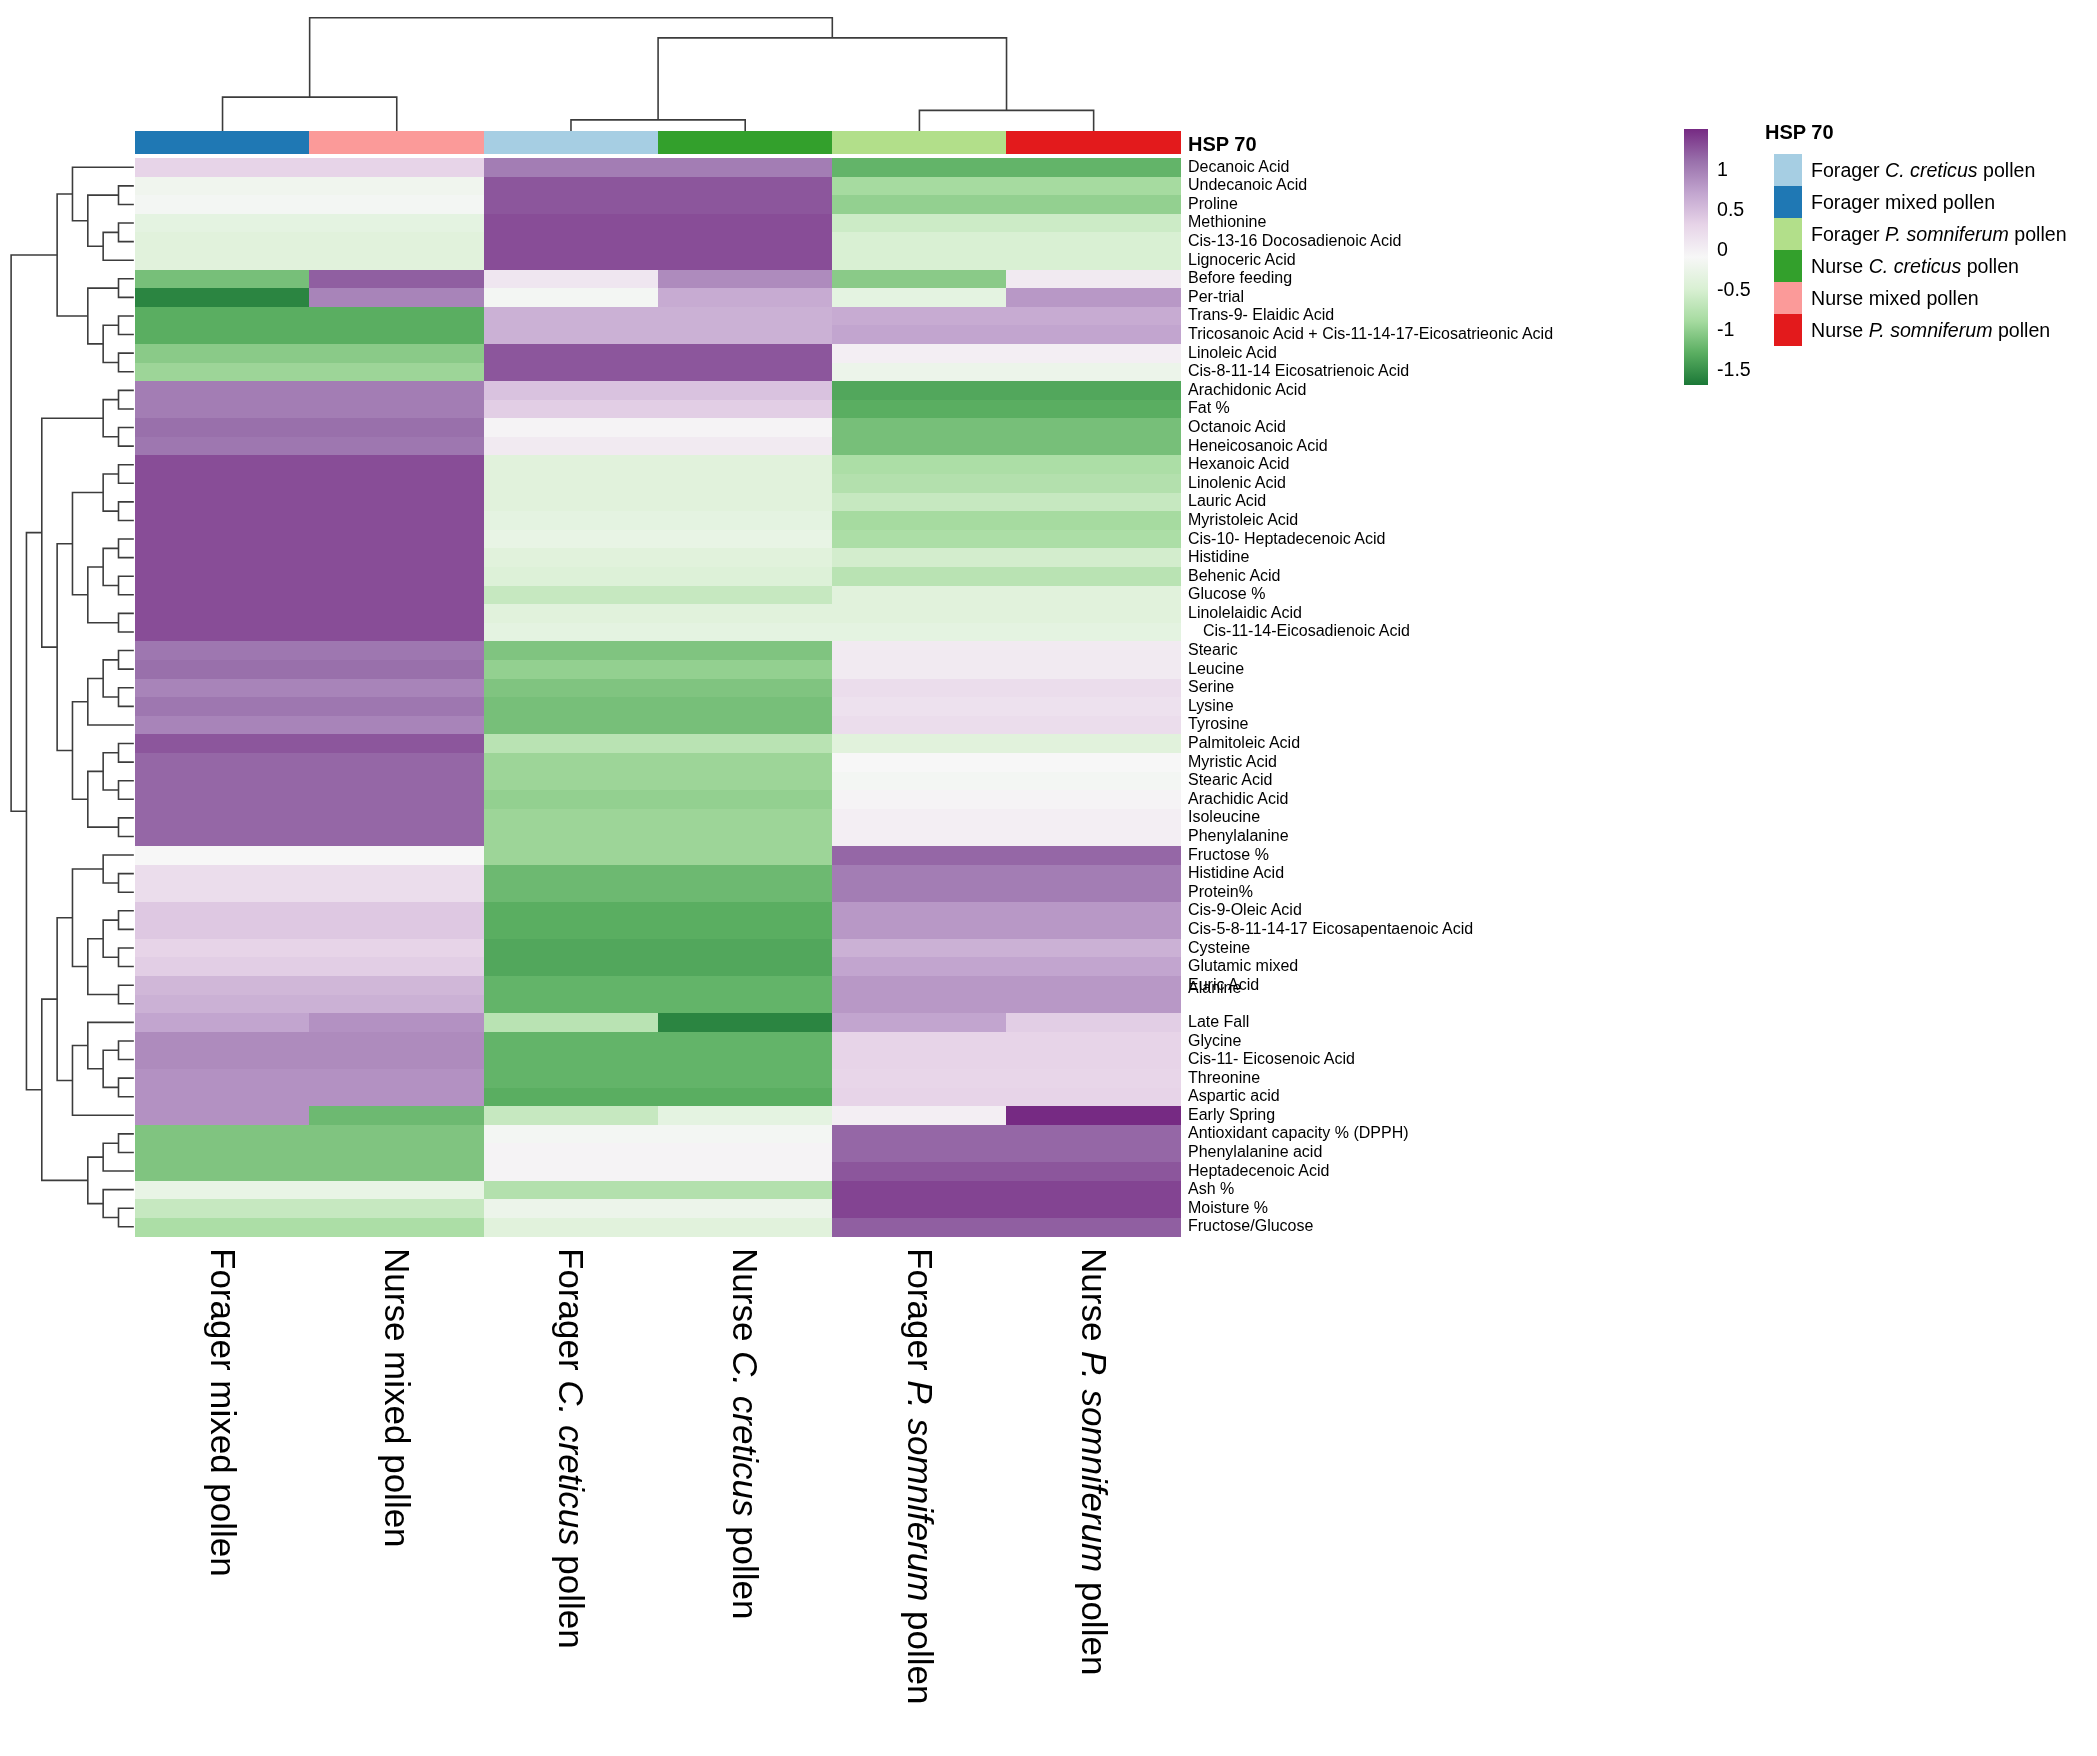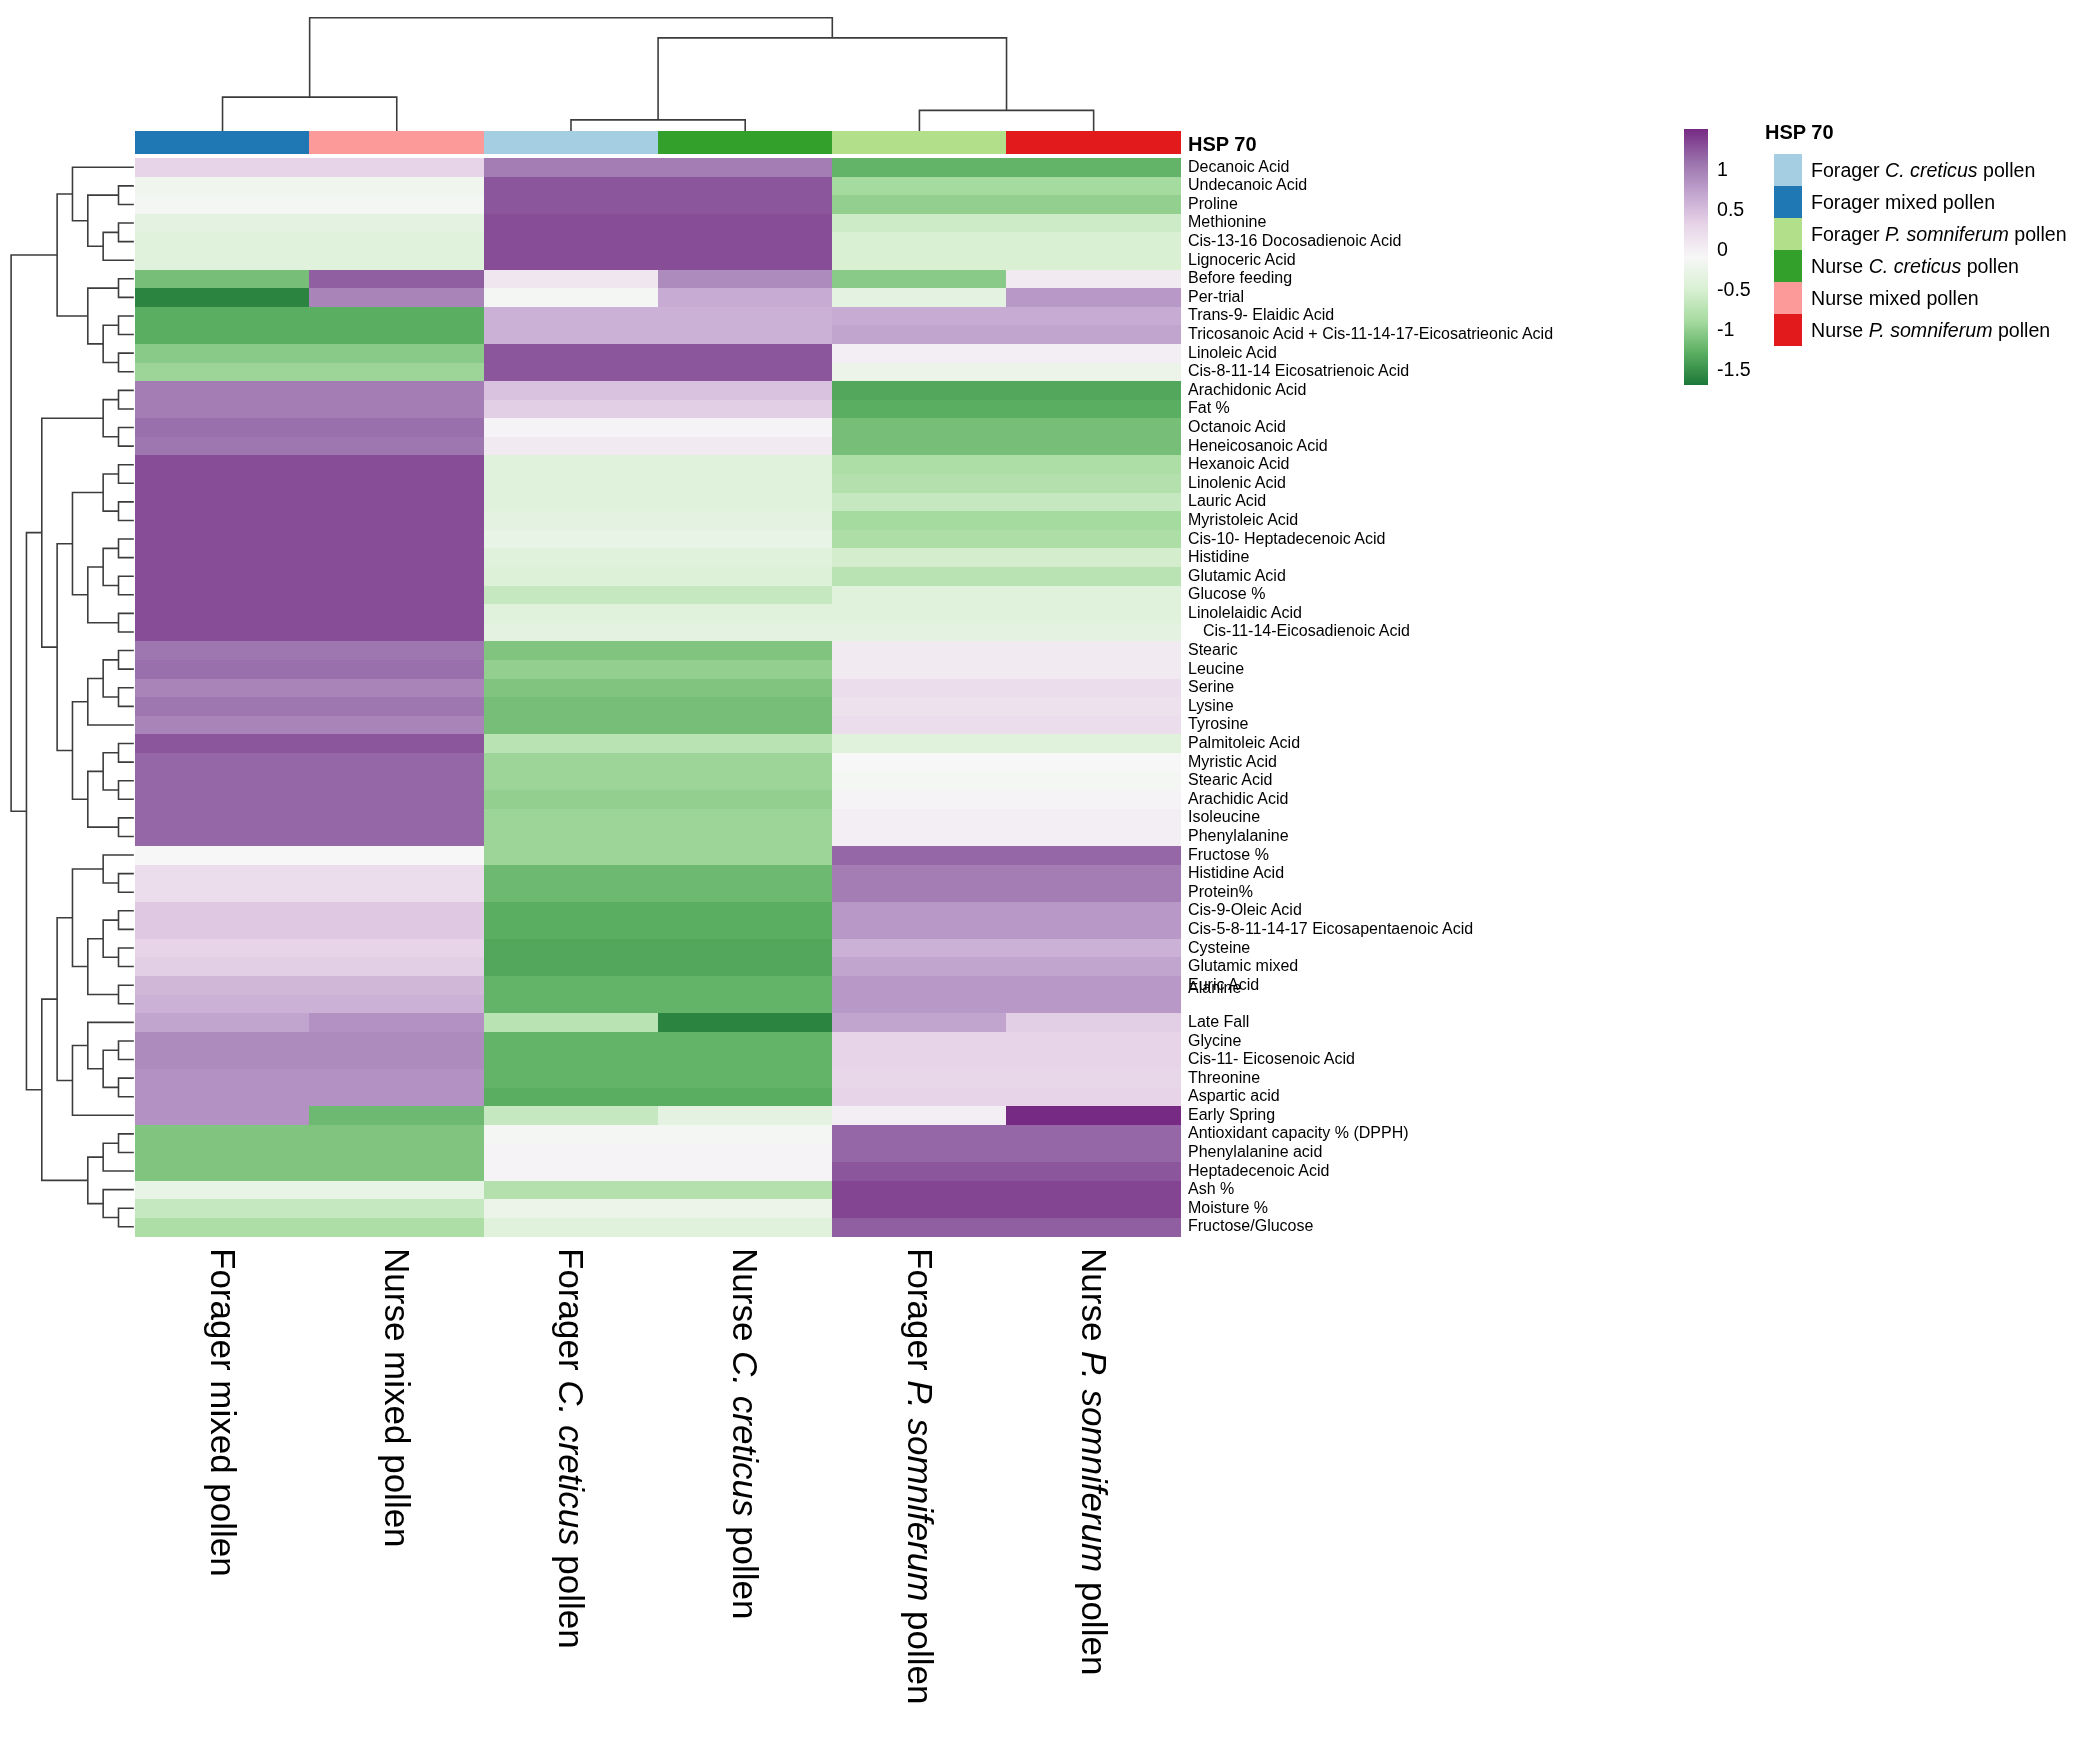--- a/index.html
+++ b/index.html
@@ -466,21 +466,21 @@
       <div class="row-label" style="left: 1188px; top: 381px; height: 18.6px;">Arachidonic Acid</div>
       <div class="row-label" style="left: 1188px; top: 399px; height: 18.6px;">Fat %</div>
       <div class="row-label" style="left: 1188px; top: 418px; height: 18.6px;">Octanoic Acid</div>
       <div class="row-label" style="left: 1188px; top: 437px; height: 18.6px;">Heneicosanoic Acid</div>
       <div class="row-label" style="left: 1188px; top: 455px; height: 18.6px;">Hexanoic Acid</div>
       <div class="row-label" style="left: 1188px; top: 474px; height: 18.6px;">Linolenic Acid</div>
       <div class="row-label" style="left: 1188px; top: 492px; height: 18.6px;">Lauric Acid</div>
       <div class="row-label" style="left: 1188px; top: 511px; height: 18.6px;">Myristoleic Acid</div>
       <div class="row-label" style="left: 1188px; top: 530px; height: 18.6px;">Cis-10- Heptadecenoic Acid</div>
       <div class="row-label" style="left: 1188px; top: 548px; height: 18.6px;">Histidine</div>
-      <div class="row-label" style="left: 1188px; top: 567px; height: 18.6px;">Glutamic Acid</div>
+      <div class="row-label" style="left: 1188px; top: 567px; height: 18.6px;">Behenic Acid</div>
       <div class="row-label" style="left: 1188px; top: 585px; height: 18.6px;">Glucose %</div>
       <div class="row-label" style="left: 1188px; top: 604px; height: 18.6px;">Linolelaidic Acid</div>
       <div class="row-label" style="left: 1188px; top: 622px; height: 18.6px; margin-left: 15px;">Cis-11-14-Eicosadienoic Acid</div>
       <div class="row-label" style="left: 1188px; top: 641px; height: 18.6px;">Stearic</div>
       <div class="row-label" style="left: 1188px; top: 660px; height: 18.6px;">Leucine</div>
       <div class="row-label" style="left: 1188px; top: 678px; height: 18.6px; text-align: right;">Serine</div>
       <div class="row-label" style="left: 1188px; top: 697px; height: 18.6px;">Lysine</div>
       <div class="row-label" style="left: 1188px; top: 715px; height: 18.6px;">Tyrosine</div>
       <div class="row-label" style="left: 1188px; top: 734px; height: 18.6px;">Palmitoleic Acid</div>
       <div class="row-label" style="left: 1188px; top: 753px; height: 18.6px;">Myristic Acid</div>

